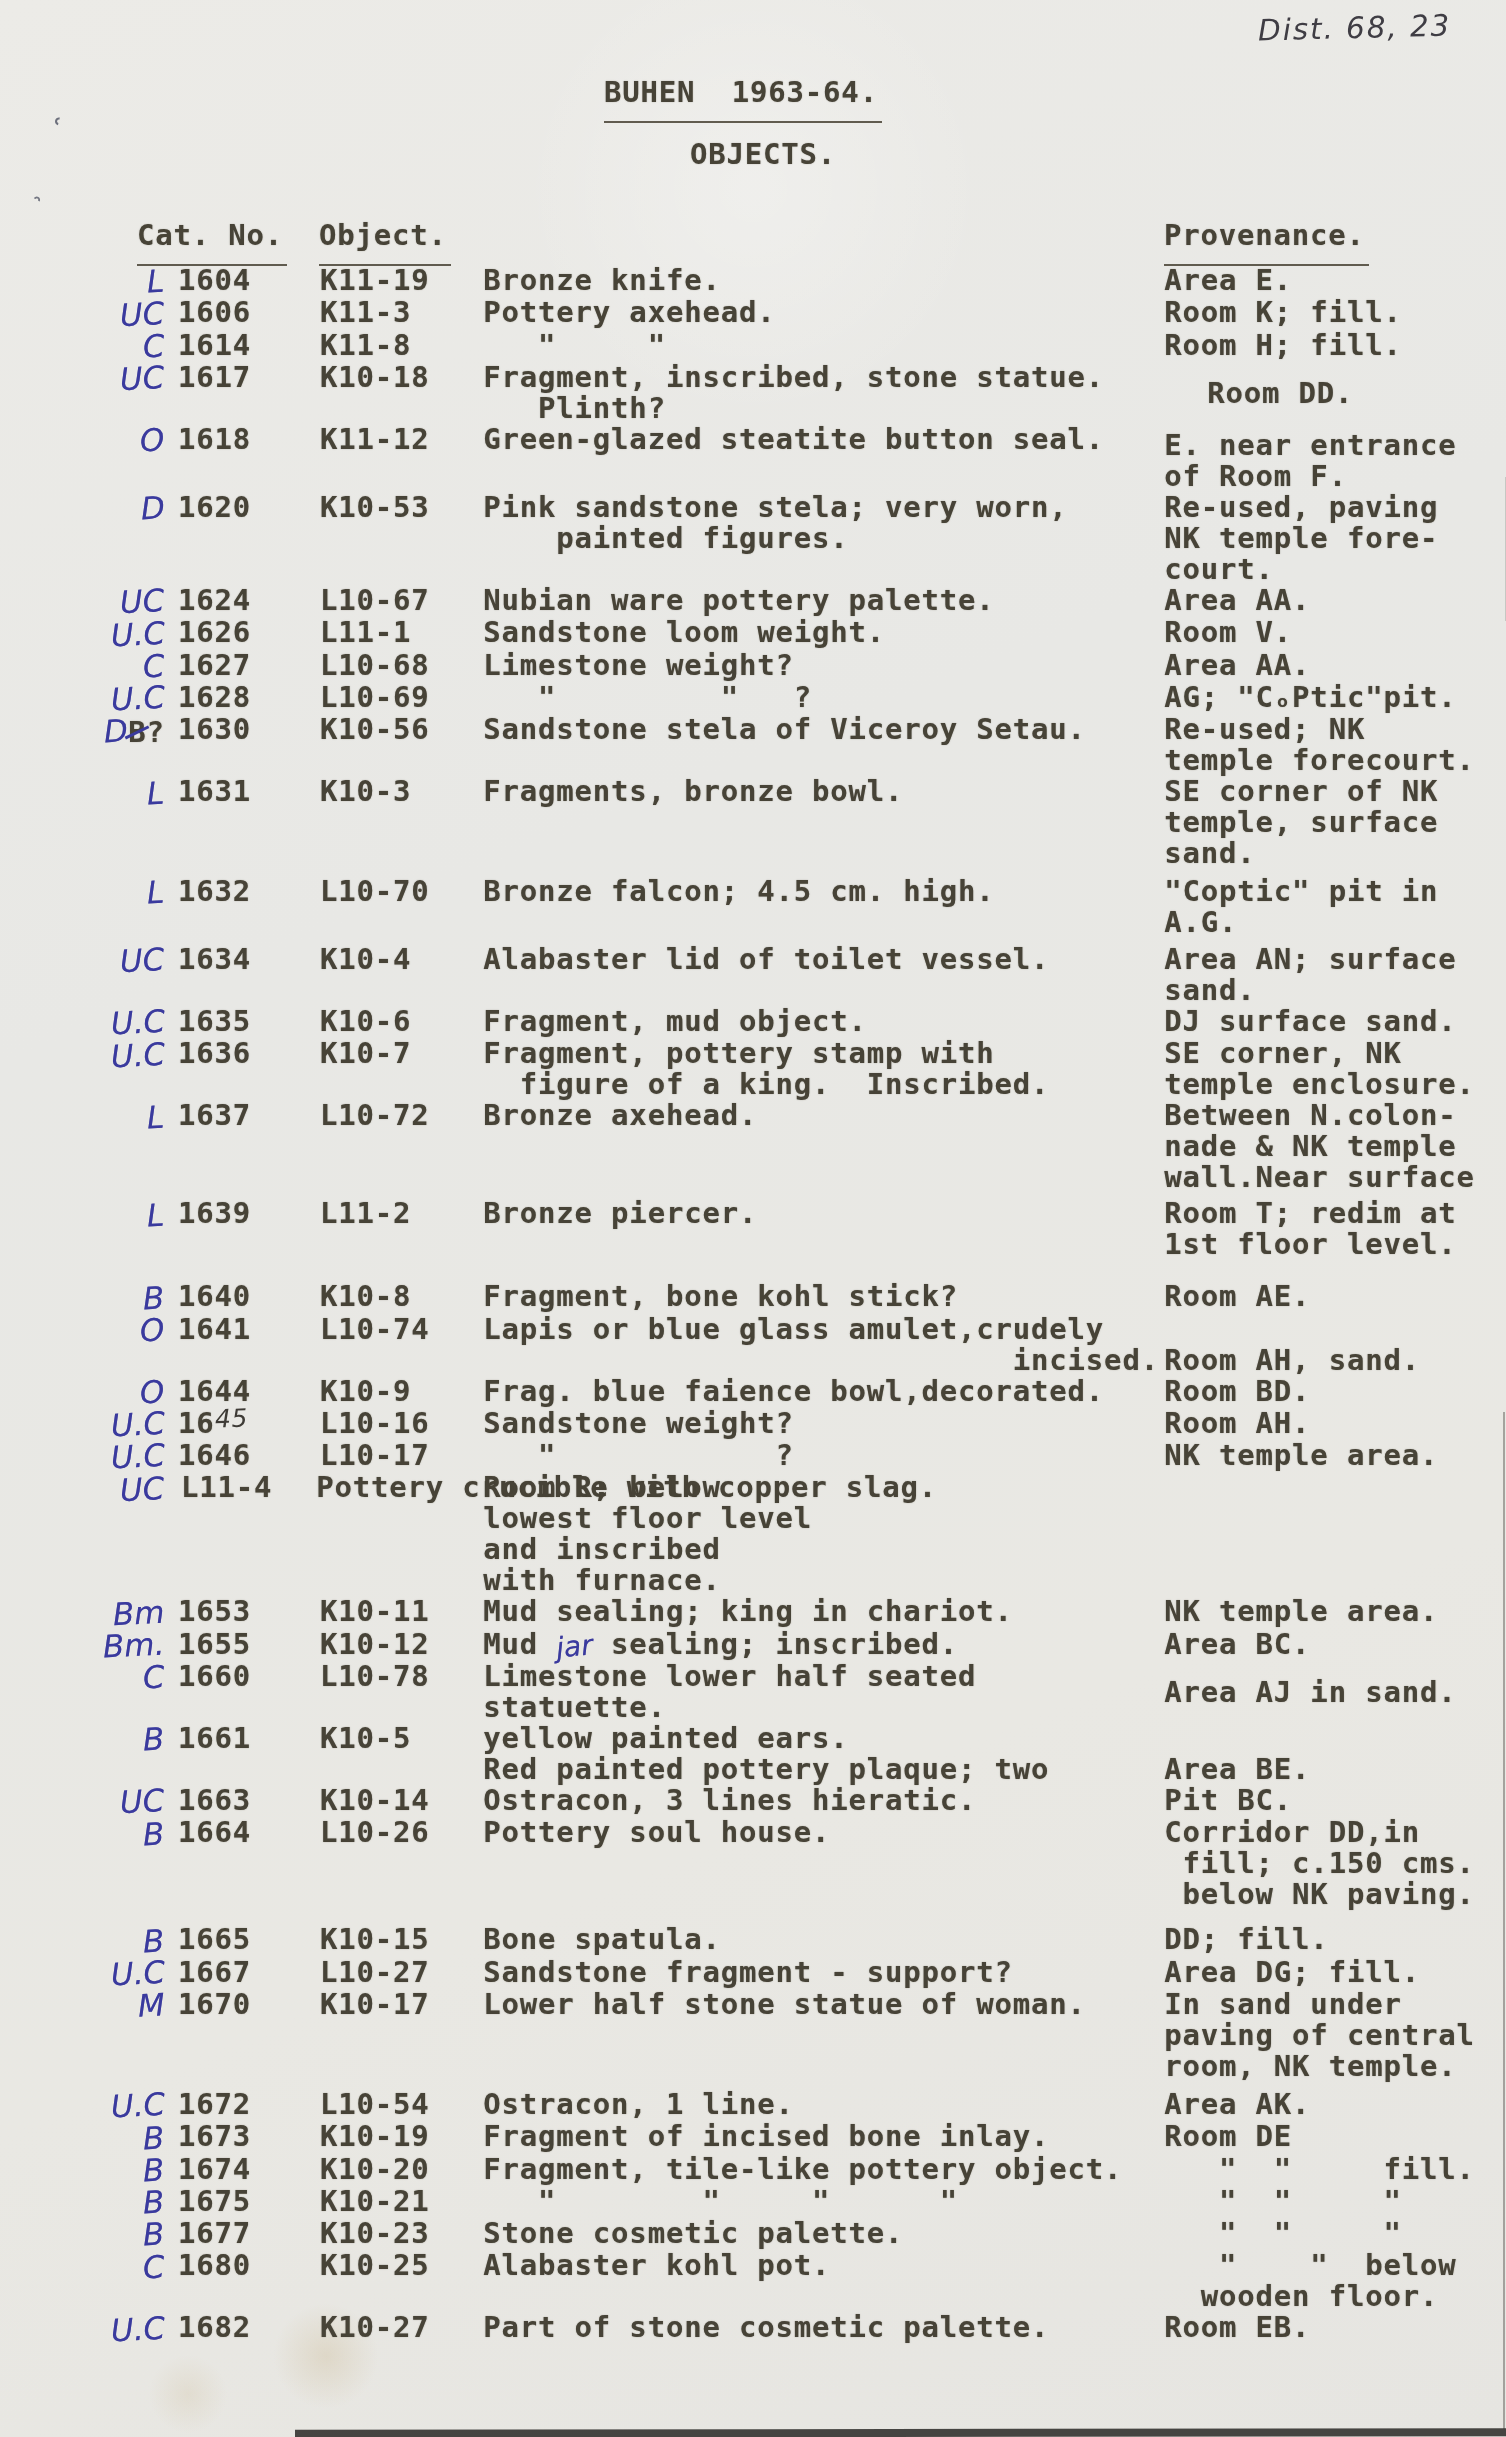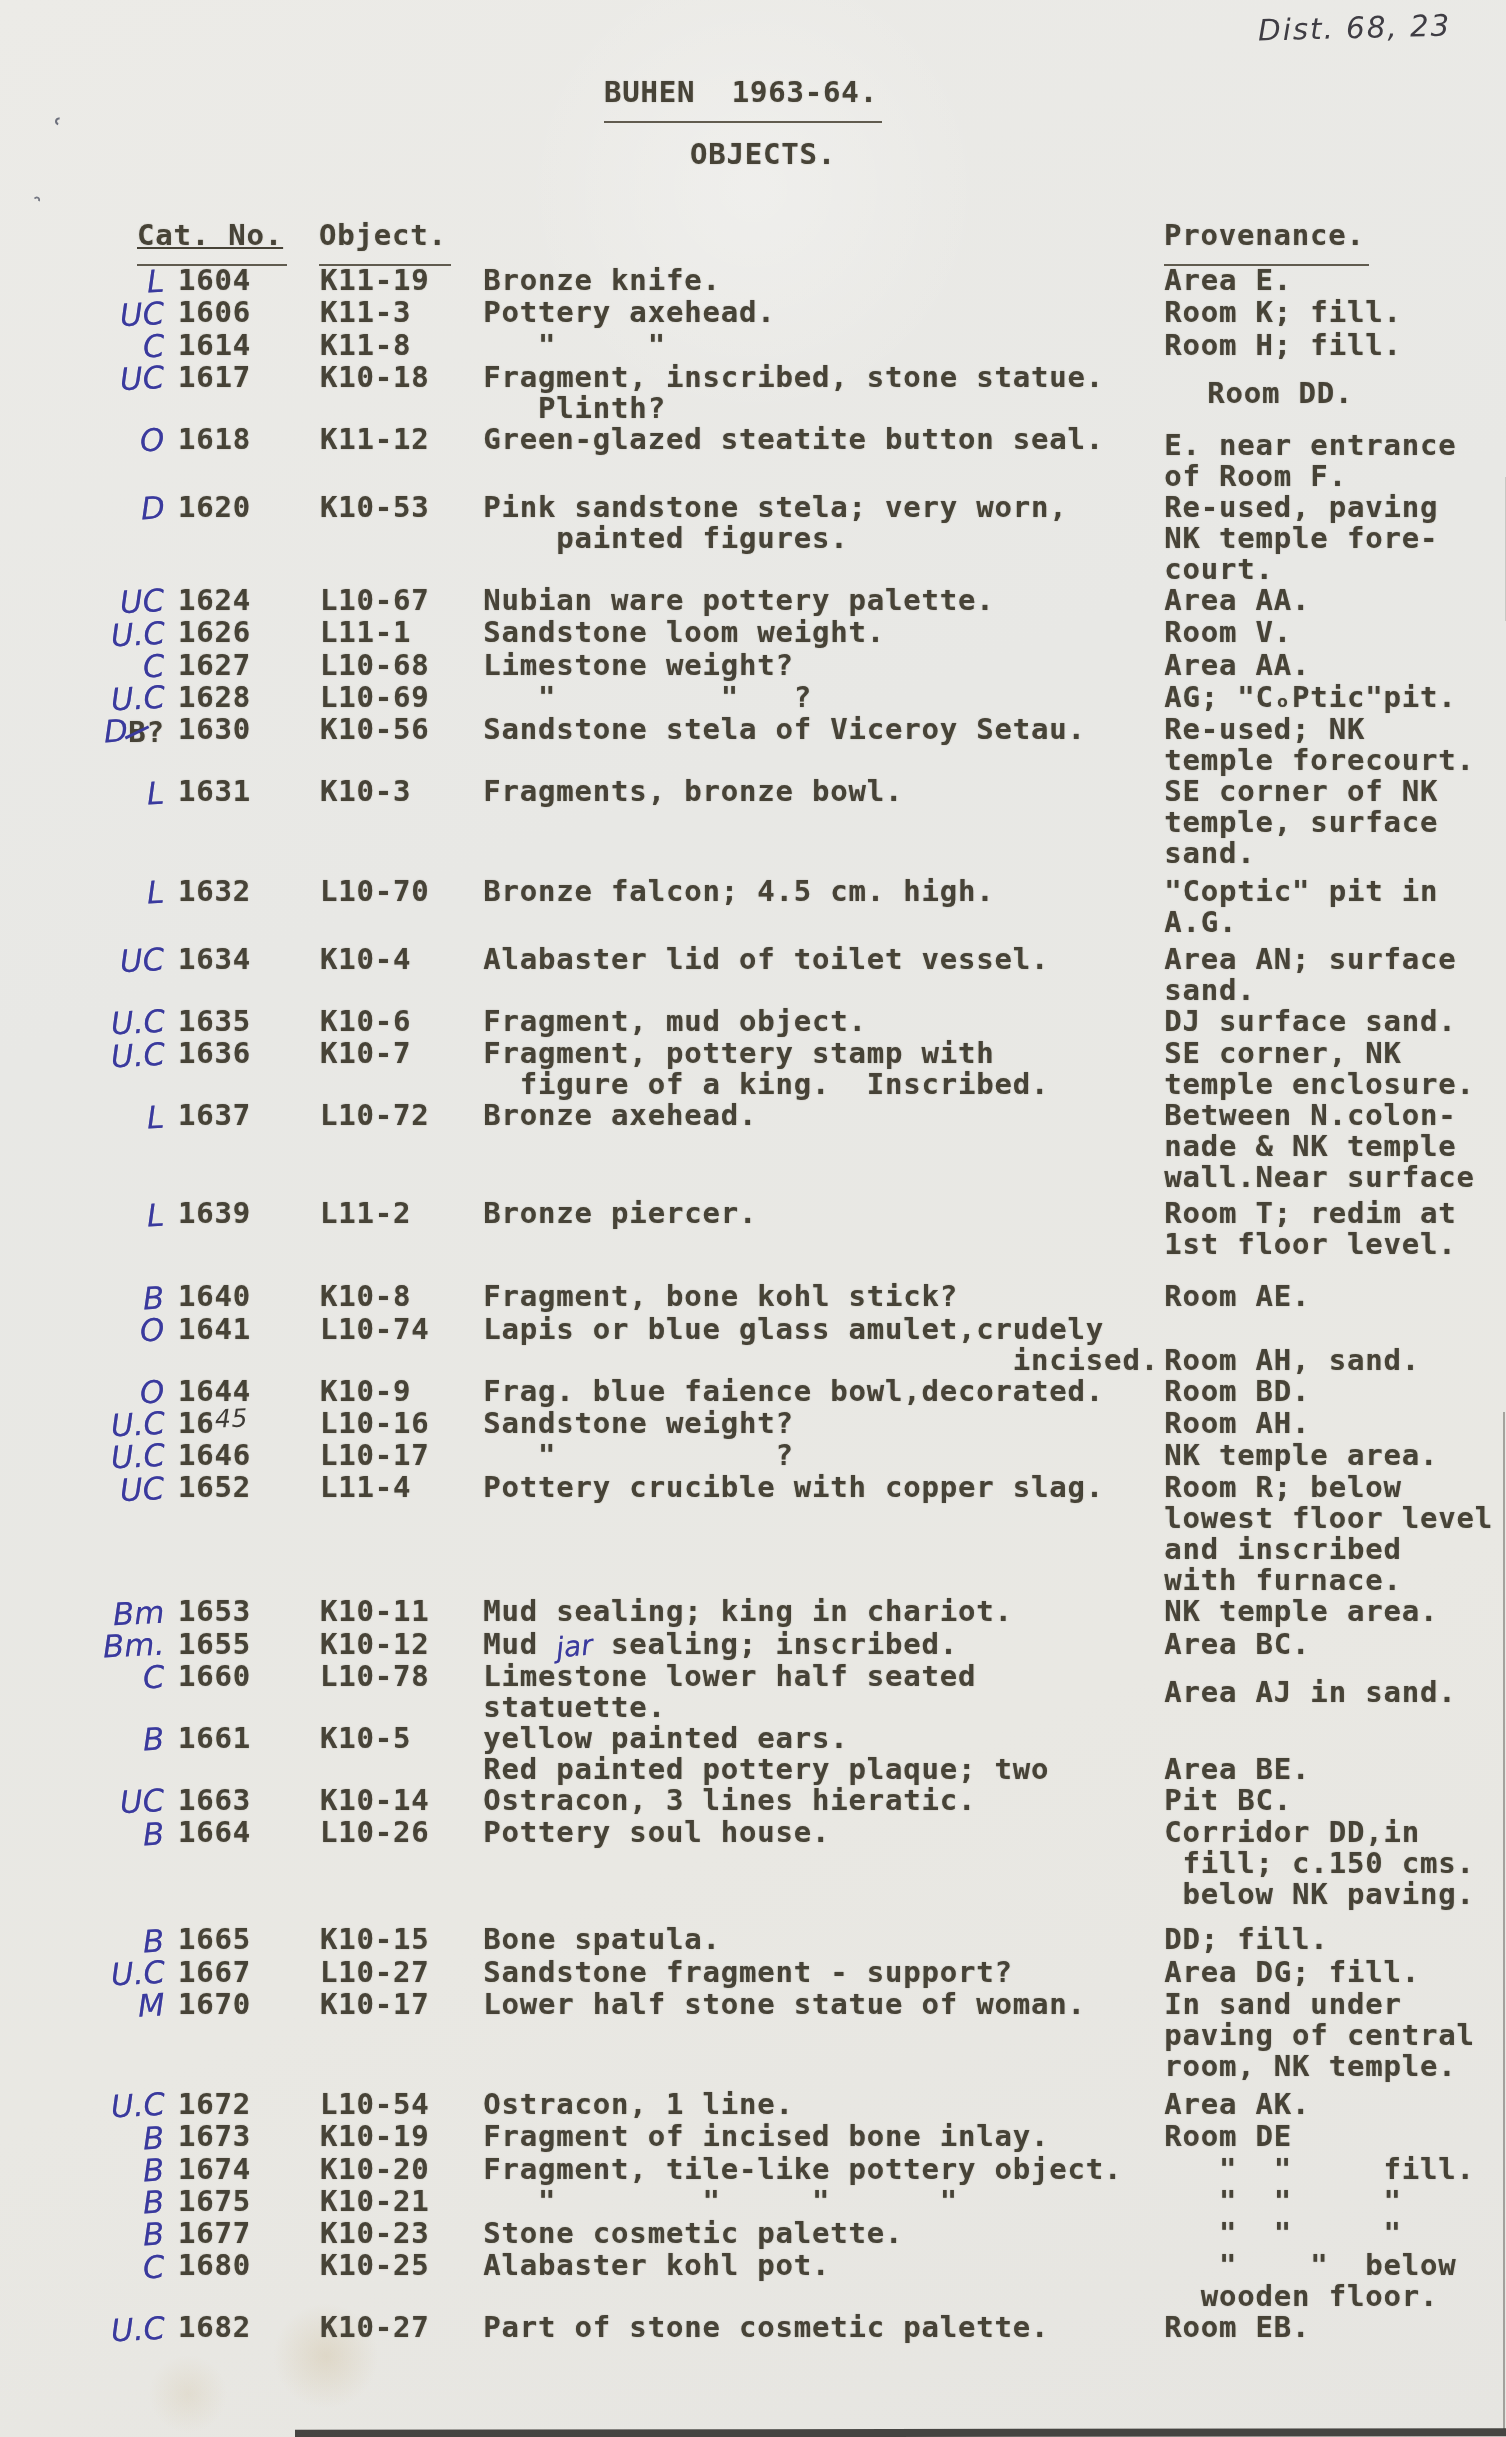--- a/index.html
+++ b/index.html
@@ -107,21 +107,21 @@
 <div id="page">
 
   <div class="abs hw-note" style="top:11.3px;left:1258px;">Dist. 68, 23</div>
 
   <div class="pencil-mark" style="top:112px;left:50px;font-size:28px;transform:rotate(14deg);opacity:.8;">ʿ</div>
   <div class="pencil-mark" style="top:188px;left:39px;font-size:24px;transform:rotate(-60deg);opacity:.75;">ʾ</div>
 
   <div class="abs typed underline" style="top:75px;left:604px;">BUHEN  1963-64.</div>
   <div class="abs typed" style="top:137px;left:690px;">OBJECTS.</div>
 
-  <div class="abs typed underline" style="top:218px;left:137px;text-decoration:underline;">Cat. No.</div>
+  <div class="abs typed underline" style="top:218px;left:137px;">Cat. No.</div>
   <div class="abs typed underline" style="top:218px;left:319px;">Object.</div>
   <div class="abs typed underline" style="top:218px;left:1164px;">Provenance.</div>
 
   <div id="rows">
       <div class="row">
         <div class="cell c-prefix">
           <div class="line"><span class="tok-hb">L</span></div>
         </div>
         <div class="cell c-cat">
           <div class="line"><span>1604</span></div>
@@ -523,23 +523,20 @@
         <div class="cell c-desc">
           <div class="line">   "            ?</div>
         </div>
         <div class="cell c-prov">
           <div class="line">NK temple area.</div>
         </div>
       </div>
       <div class="row">
         <div class="cell c-prefix">
           <div class="line"><span class="tok-hb">UC</span></div>
-        </div>
-        <div class="cell c-cat">
-          <div class="line"><span>1652</span></div>
         </div>
         <div class="cell c-code">
           <div class="line"><span>L11-4</span></div>
         </div>
         <div class="cell c-desc">
           <div class="line">Pottery crucible with copper slag.</div>
         </div>
         <div class="cell c-prov">
           <div class="line">Room R; below</div>
           <div class="line">lowest floor level</div>

